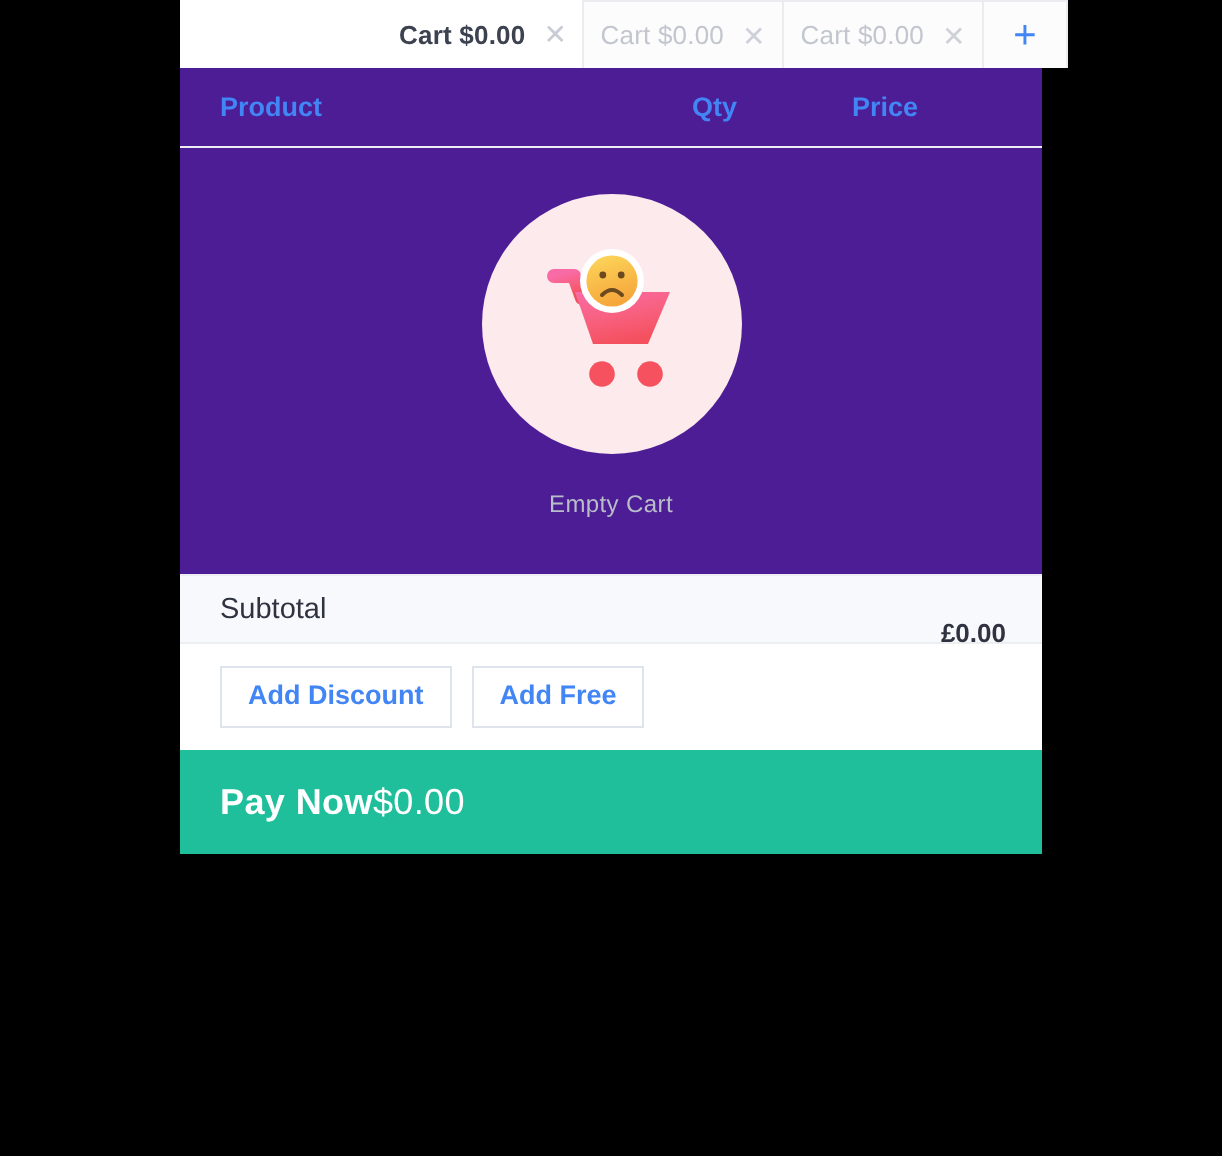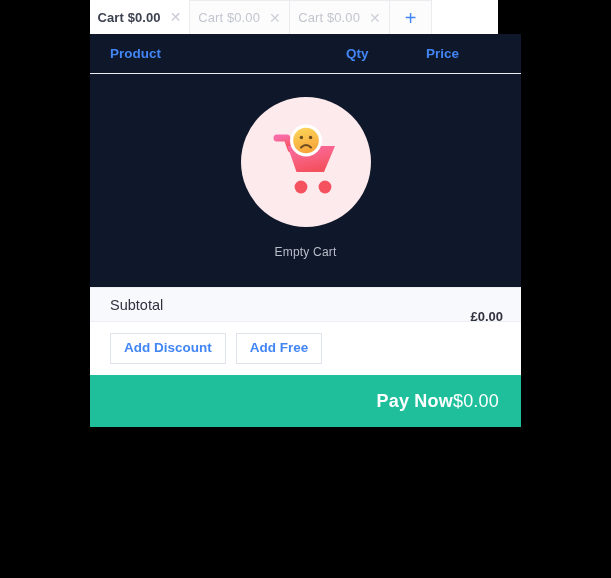--- a/index.html
+++ b/index.html
@@ -13,25 +13,26 @@
     position: relative;
     font-family: "Liberation Sans", "DejaVu Sans", sans-serif;
     overflow: hidden;
   }
 
   
   #tab-bar {
     position: absolute;
     left: 90px;
     top: 0px;
-    width: 408px;
+    width: 444px;
     height: 34px;
     display: flex;
     align-items: stretch;
     background: #ffffff;
+    justify-content: flex-end;
   }
   .tab {
     width: 100px;
     height: 34px;
     display: flex;
     align-items: center;
     justify-content: center;
     gap: 9px;
     box-sizing: border-box;
     background: #ffffff;
@@ -72,21 +73,21 @@
     box-sizing: border-box;
   }
 
   
   #cart-card {
     position: absolute;
     left: 90px;
     top: 34px;
     width: 431px;
     height: 393px;
-    background: #0f172a;
+    background: #4c1d95;
     display: flex;
     flex-direction: column;
     box-sizing: border-box;
   }
 
   
   #column-headers {
     height: 40px;
     flex: 0 0 40px;
     display: flex;
@@ -178,21 +179,21 @@
     line-height: 1.1;
   }
 
   
   #pay-now-bar {
     flex: 0 0 52px;
     height: 52px;
     background: #1fbf9c;
     display: flex;
     align-items: center;
-    justify-content: flex-end;
+    justify-content: flex-start;
     padding: 0 22px 0 20px;
     box-sizing: border-box;
     cursor: pointer;
   }
   #pay-now-label {
     color: #ffffff;
     font-size: 18px;
     font-weight: 700;
     letter-spacing: 0.2px;
   }

